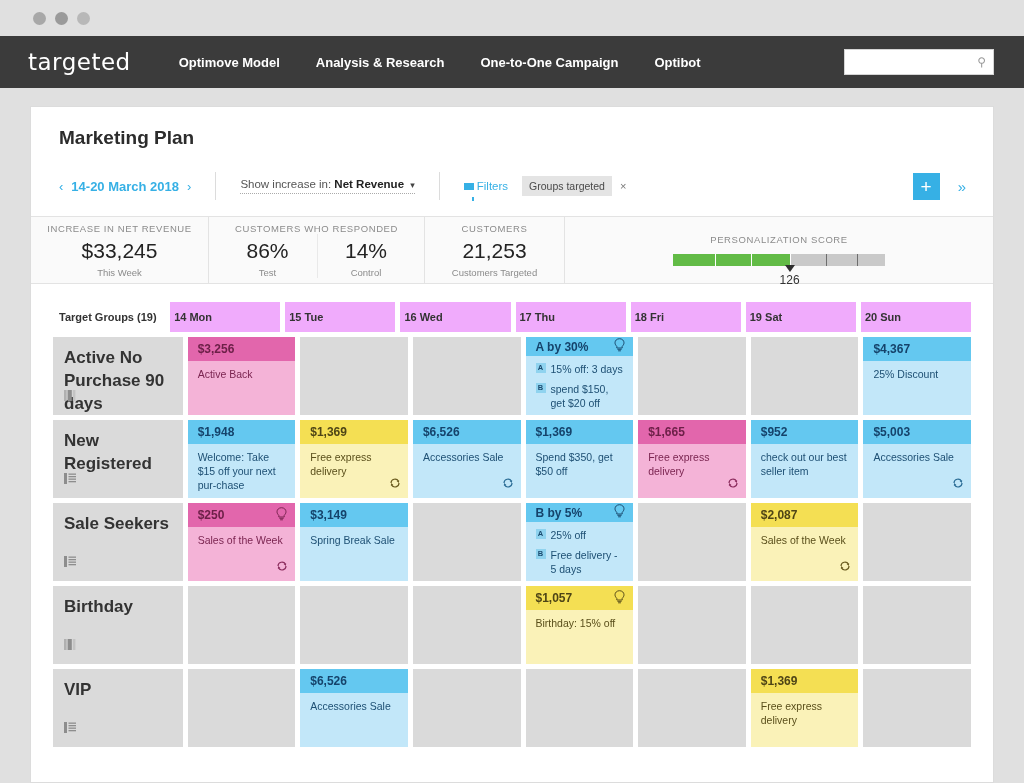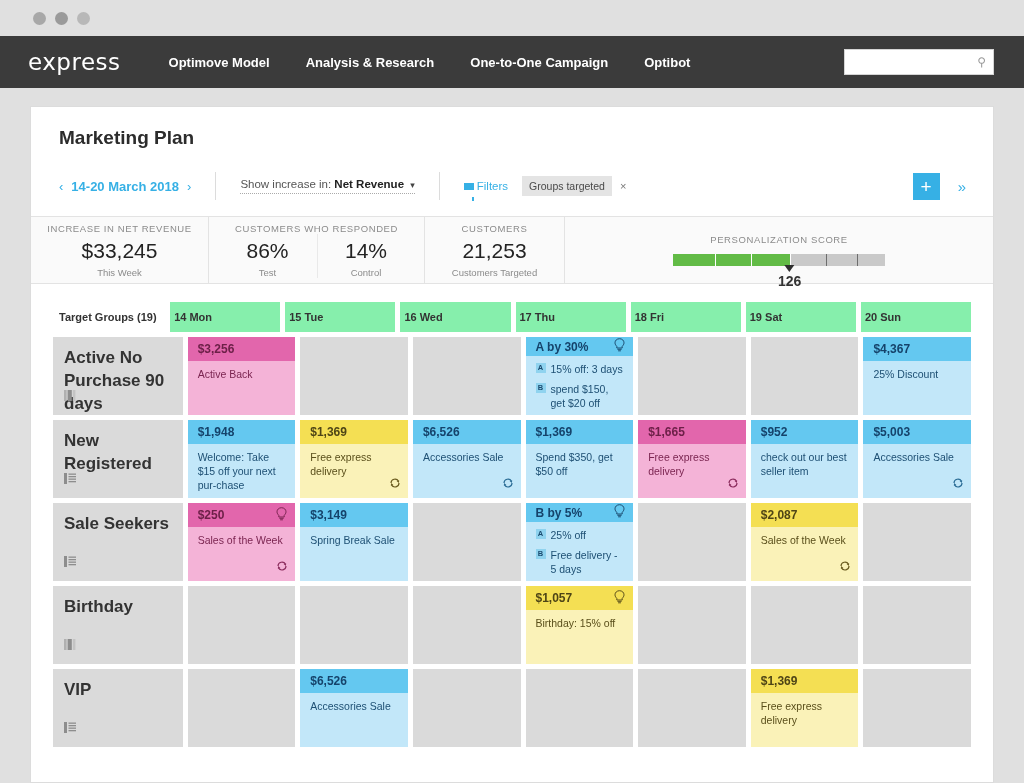--- a/index.html
+++ b/index.html
@@ -118,29 +118,29 @@
   .pbar { width: 212px; height: 12px; background: #c9c9c9; position: relative; margin-top: 9px; }
   .pbar .fill { position: absolute; left: 0; top: 0; bottom: 0; background: #62bb46; }
   .pbar .tick { position: absolute; top: 0; bottom: 0; width: 1px; background: #ffffff; }
   .pbar .tick.dark { background: #6d6d6d; }
   .marker { position: absolute; top: 11px; transform: translateX(-50%); }
   .marker .tri {
     width: 0; height: 0; margin: 0 auto;
     border-left: 5px solid transparent; border-right: 5px solid transparent;
     border-top: 7px solid #2f2f2f;
   }
-  .marker .mlabel { font-size: 14px; color: #333; text-align: center; margin-top: 1px; font-weight: bold; }
+  .marker .mlabel { font-size: 12px; color: #333; text-align: center; margin-top: 1px; }
 
   
   .grid-wrap { flex: 1; padding: 18px 22px 0 22px; overflow: hidden; }
   .grid { display: flex; flex-direction: column; gap: 5px; }
   .grow { display: flex; gap: 5px; }
   .cell { flex: 1 1 0; min-width: 0; }
   .hcell {
-    background: #86efac; height: 30px; display: flex; align-items: center;
+    background: #f0abfc; height: 30px; display: flex; align-items: center;
     padding-left: 4px; font-size: 11px; font-weight: bold; color: #333;
   }
   .hcell.first { background: transparent; padding-left: 6px; }
 
   .gcell {
     background: #dadada; height: 78px; position: relative; overflow: hidden;
   }
   .gname {
     background: #dadada; padding: 10px 11px; height: 78px;
     position: relative;
@@ -185,21 +185,21 @@
 </head>
 <body>
 
 <div class="titlebar">
   <span class="dot d1"></span>
   <span class="dot d2"></span>
   <span class="dot d3"></span>
 </div>
 
 <div class="topnav">
-  <div class="logo">express</div>
+  <div class="logo">targeted</div>
   <div class="navlinks">
     <div class="navlink">Optimove Model</div>
     <div class="navlink">Analysis &amp; Research</div>
     <div class="navlink">One-to-One Campaign</div>
     <div class="navlink">Optibot</div>
   </div>
   <div class="searchbox">
     <span class="sicon">⚲</span>
   </div>
 </div>

